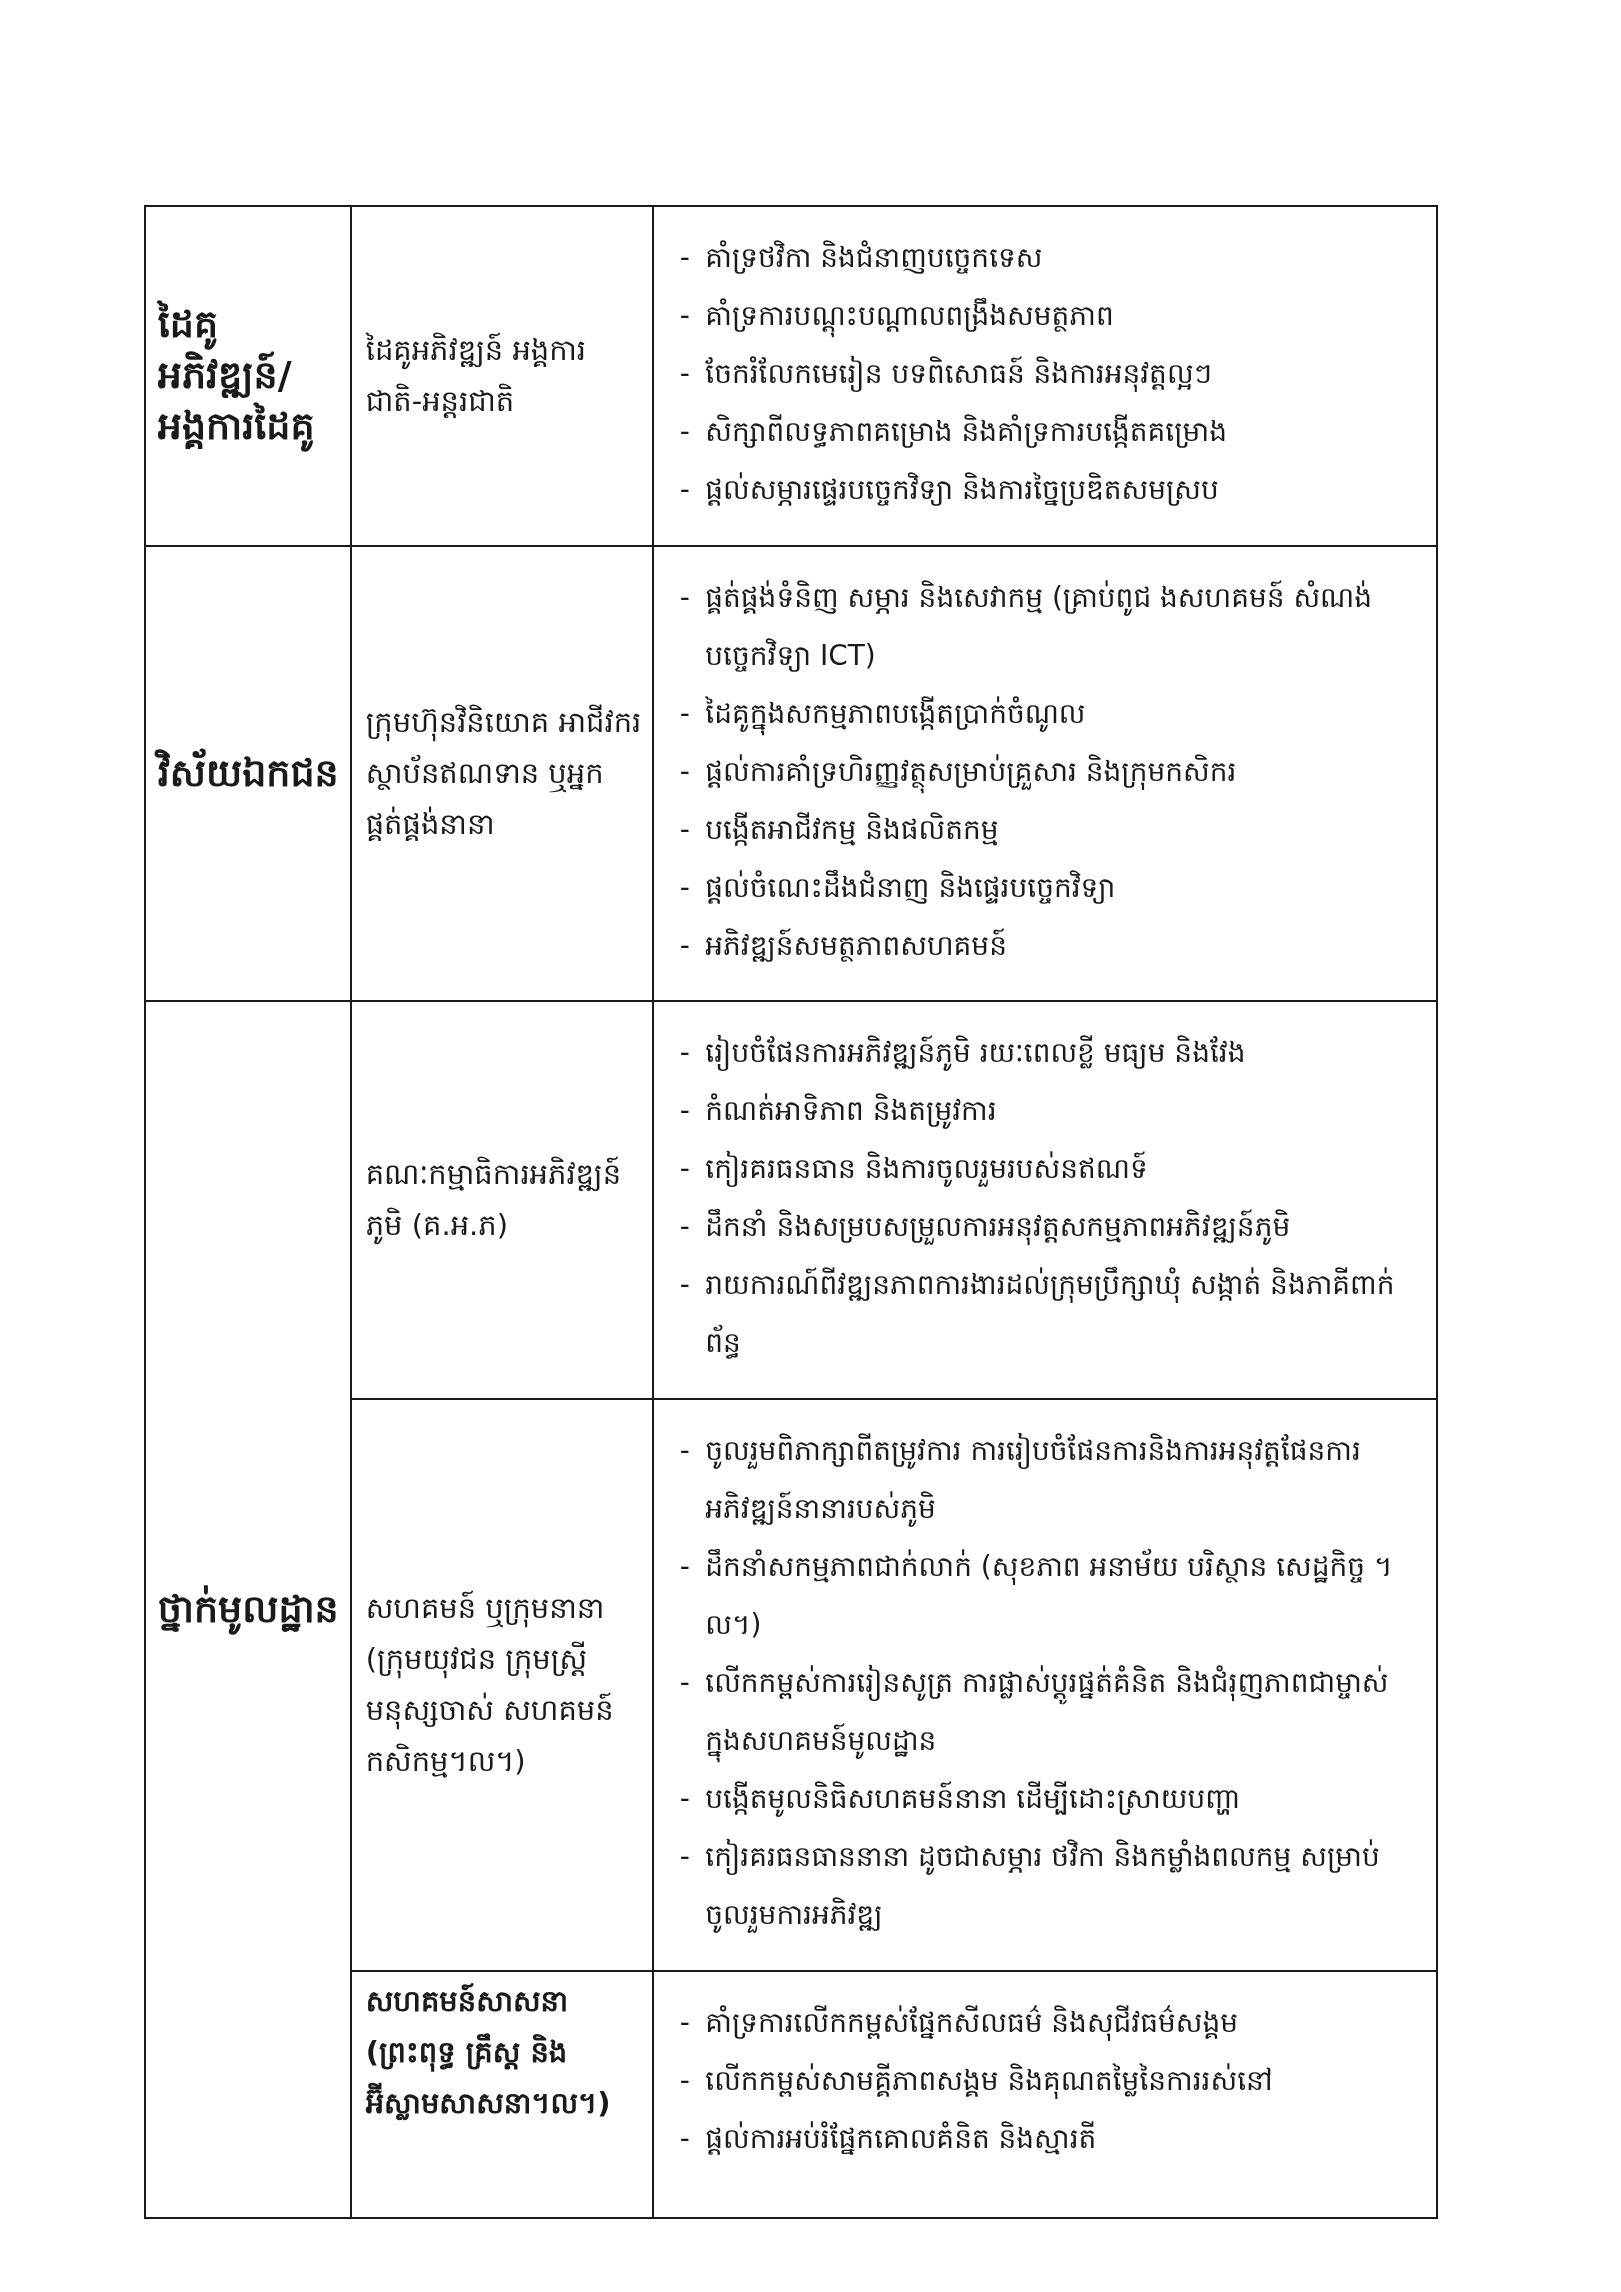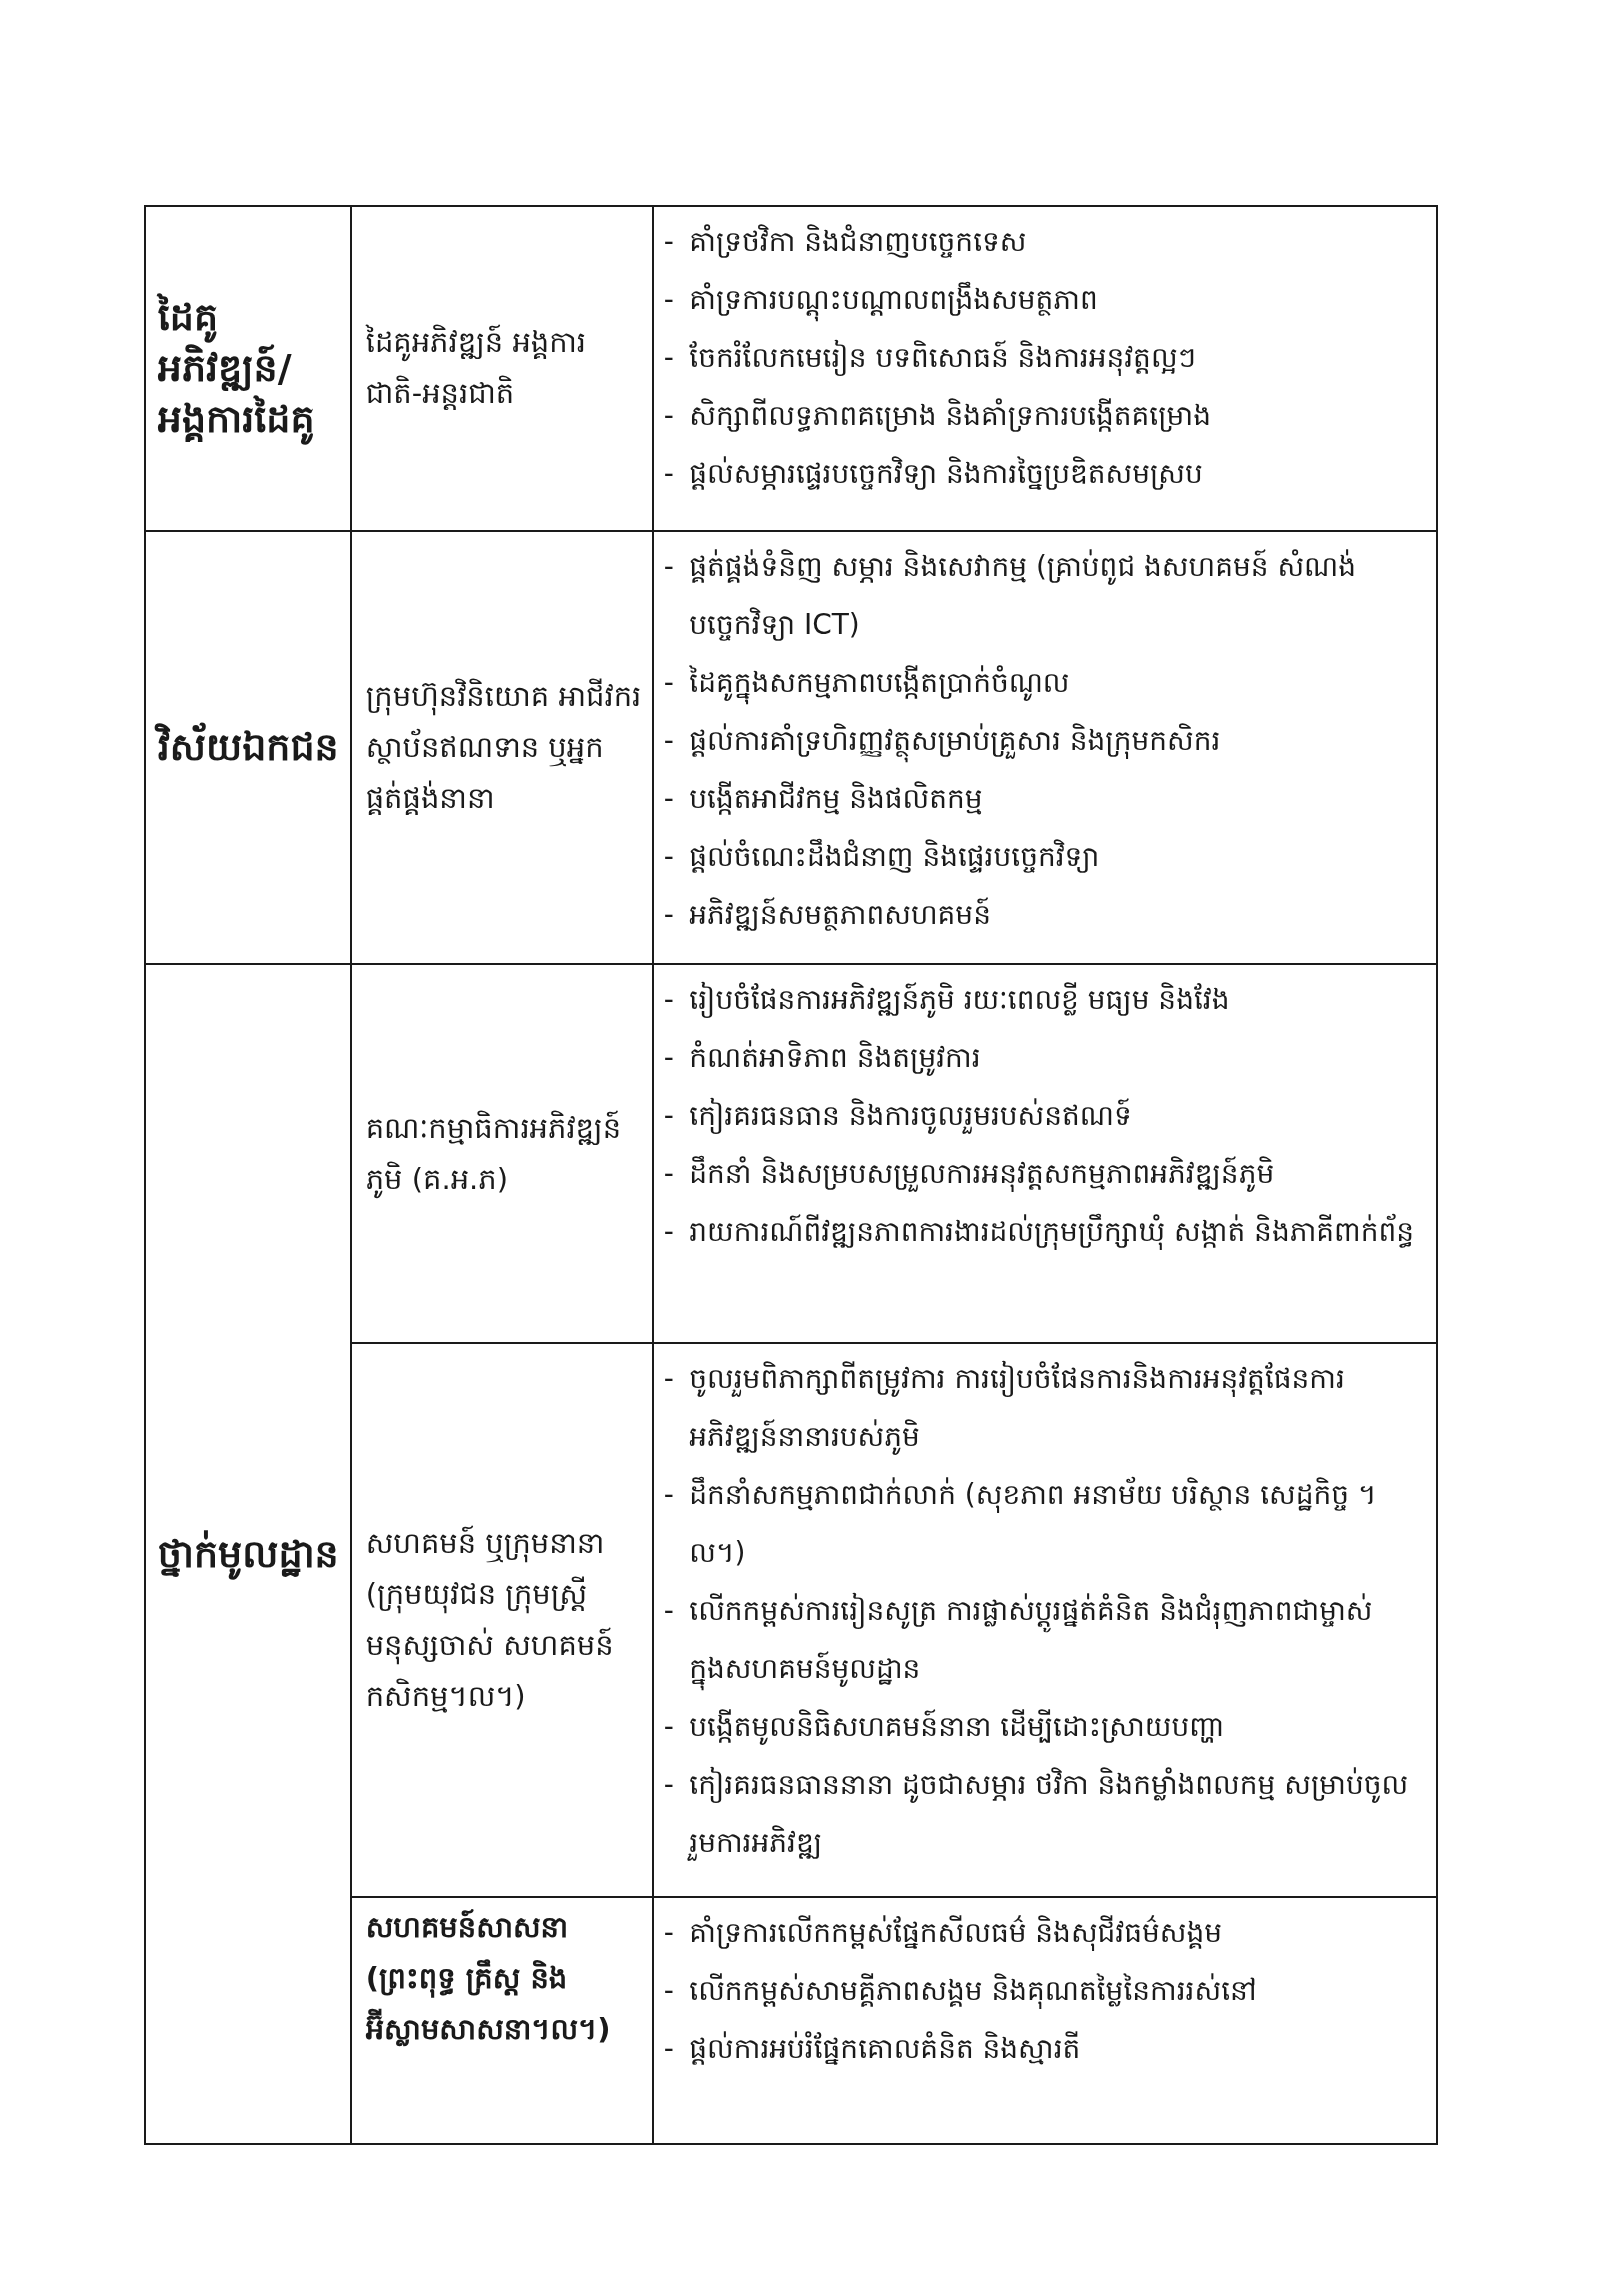--- a/index.html
+++ b/index.html
@@ -52,21 +52,21 @@
     }
     .actor.bold { font-weight: bold; margin-left: 44px; }
     .actor.top { vertical-align: top !important; padding-top: 3.9px !important; }
 
     .roles {
       padding: 5.9px 9.8px 9.8px 9.8px !important;
       vertical-align: top !important;
     }
     .roles ul {
       list-style: none;
-      margin: 0;
+      margin: 16px;
       padding: 0;
     }
     .roles li {
       font-size: 28px;
       line-height: 58px;
       padding-left: 25.5px;
       text-indent: -25.5px;
     }
     .roles li .dash {
       display: inline-block;

